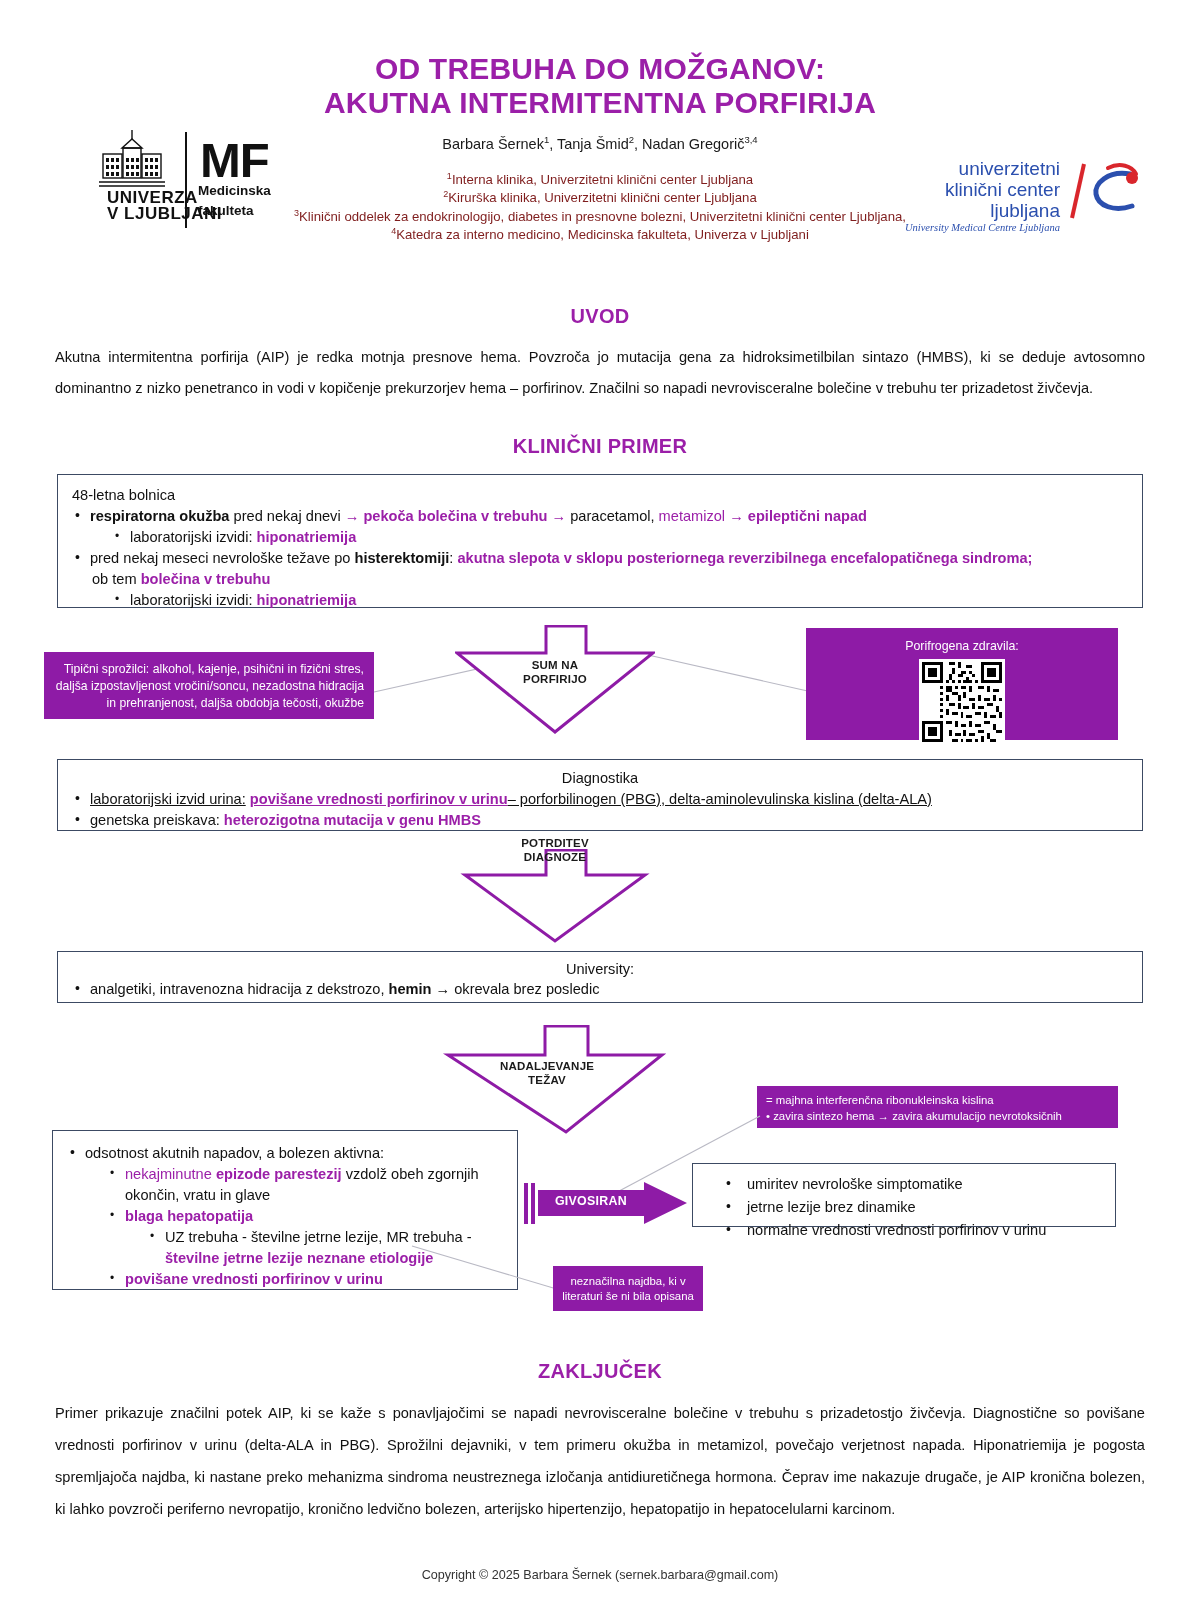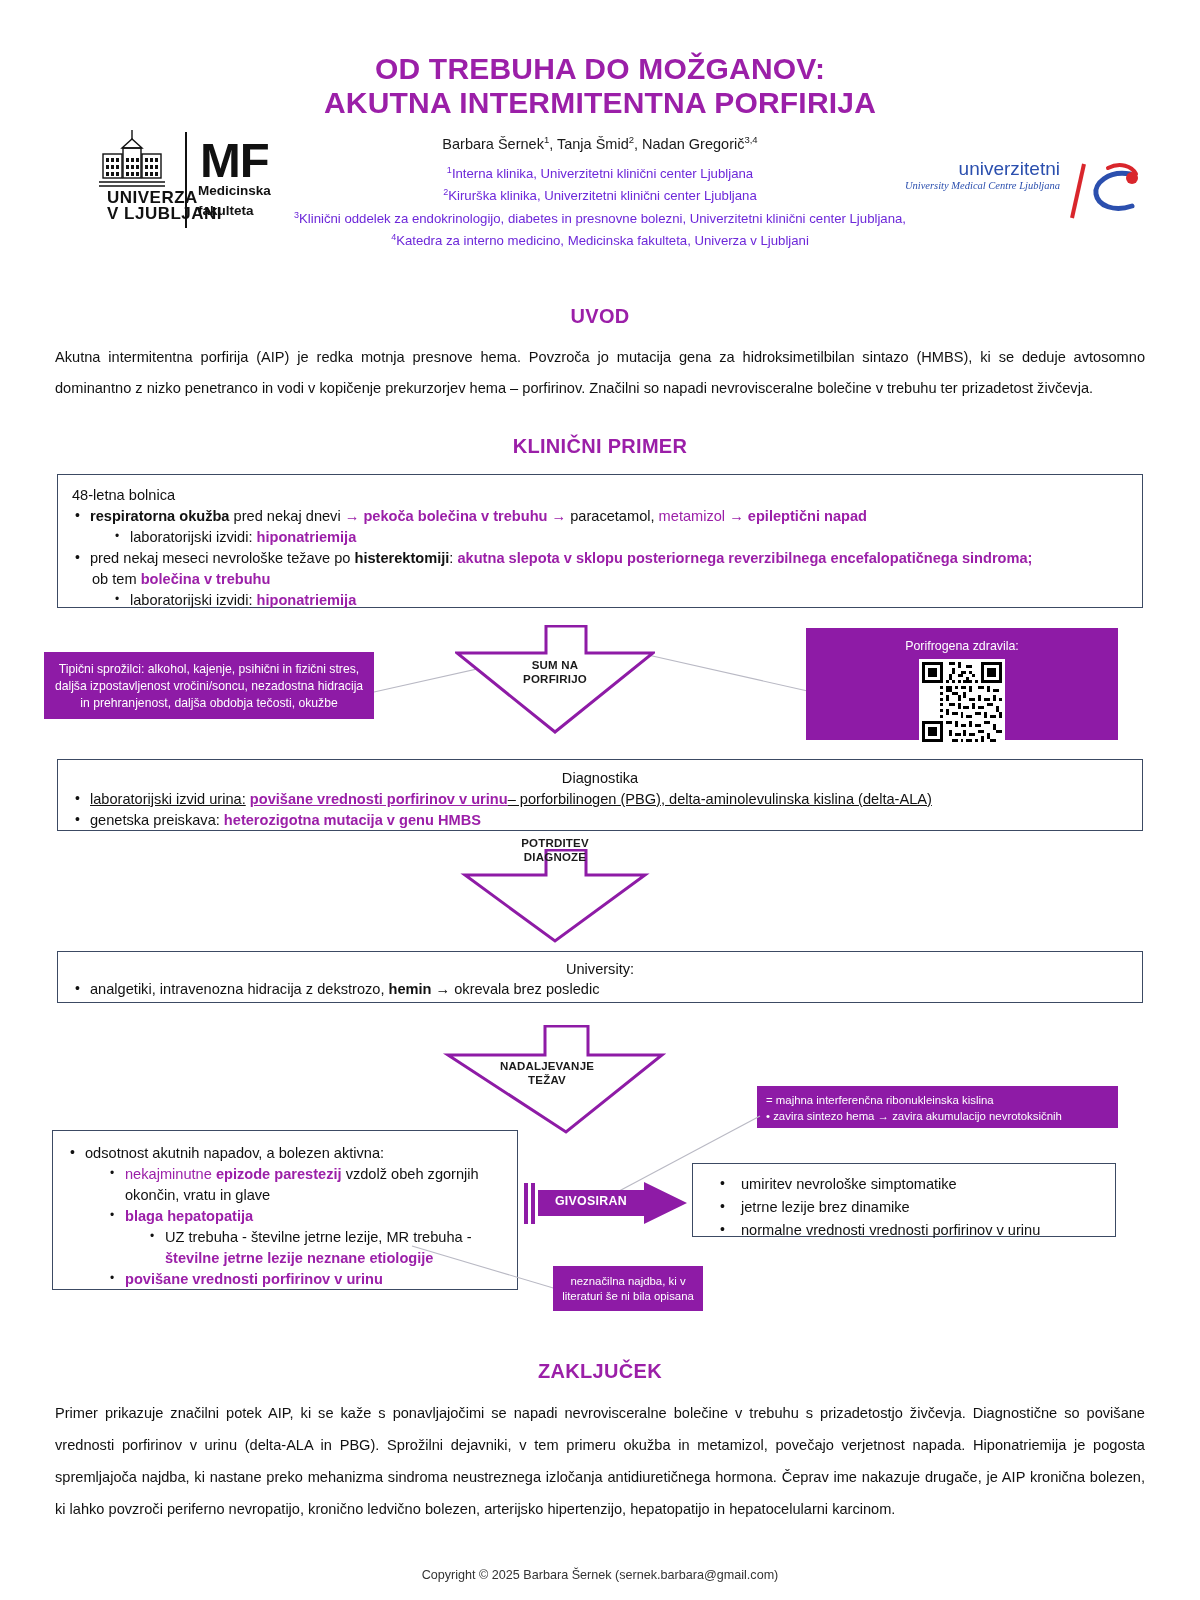--- a/index.html
+++ b/index.html
@@ -26,23 +26,23 @@
   .authors{
     text-align:center;
     font-size:14.5px;
     margin-top:14px;
     color:#1a1a1a;
   }
   .authors sup{font-size:9.5px;}
   .affil{
     text-align:center;
     font-size:13.2px;
-    line-height:19px;
-    margin-top:9px;
-    color:#6d28d9;
+    line-height:14px;
+    margin-top:17px;
+    color:#7f1d1d;
   }
   .affil sup{font-size:9px;}
 
   
   .logo-ul{
     position:absolute;left:95px;top:130px;width:185px;height:100px;
     display:flex;align-items:center;
   }
   .logo-ul .bld{width:74px;height:62px;display:block;}
   .logo-ul .divider{width:2px;height:96px;background:#111;margin:0 11px 0 4px;}
@@ -187,20 +187,21 @@
     <div class="mf-wrap">
       <div class="mf-big">MF</div>
       <div class="mf-sub">Medicinska</div>
       <div class="mf-sub">fakulteta</div>
     </div>
   </div>
 
   <div class="logo-ukc">
     <div style="position:absolute;right:78px;top:0;text-align:right;width:185px;">
       <div class="ukc-l1">univerzitetni</div>
+      <div class="ukc-l2">klinični center ljubljana</div>
       <div class="ukc-l3">University Medical Centre Ljubljana</div>
     </div>
     <svg class="ukc-mark" viewBox="0 0 72 62">
       <path d="M16 4 L4 58" stroke="#d9262c" stroke-width="4" fill="none"></path>
       <path d="M62 14 C40 10 26 24 28 34 C30 46 46 52 64 46" stroke="#2b4fae" stroke-width="5" fill="none" stroke-linecap="round"></path>
       <path d="M40 8 C52 2 64 6 68 14" stroke="#d9262c" stroke-width="4" fill="none" stroke-linecap="round"></path>
       <circle cx="64" cy="18" r="6" fill="#d9262c"></circle>
     </svg>
   </div>
 
@@ -225,21 +226,21 @@
       <li>
         <span> pred nekaj meseci nevrološke težave po </span><span class="b">histerektomiji</span><span>: </span><span class="pp">akutna slepota v sklopu posteriornega reverzibilnega encefalopatičnega sindroma</span><span class="pp">;</span>
         <div style="padding-left:2px;"><span>ob tem </span><span class="pp">bolečina v trebuhu</span></div>
         <ul class="bl bl2">
           <li><span>laboratorijski izvidi: </span><span class="pp">hiponatriemija</span></li>
         </ul>
       </li>
     </ul>
   </div>
 
-  <div class="pbox" style="position:absolute;left:44px;top:652px;width:330px;height:67px;padding:9px 10px 0 10px;">
+  <div class="pbox" style="position:absolute;left:44px;top:652px;width:330px;height:67px;padding:9px 10px 0 10px;text-align:right;">
     <span>Tipični sprožilci: alkohol, kajenje, psihični in fizični stres, daljša izpostavljenost vročini/soncu, nezadostna hidracija in prehranjenost, daljša obdobja tečosti, okužbe</span>
   </div>
 
   <svg style="position:absolute;left:370px;top:645px;width:200px;height:60px;">
     <line x1="4" y1="47" x2="170" y2="10" stroke="#b9b9c4" stroke-width="1.1"></line>
   </svg>
   <svg style="position:absolute;left:640px;top:645px;width:180px;height:60px;">
     <line x1="8" y1="10" x2="172" y2="47" stroke="#b9b9c4" stroke-width="1.1"></line>
   </svg>
 
@@ -425,21 +426,21 @@
     </ul>
   </div>
 
   <svg style="position:absolute;left:524px;top:1181px;width:164px;height:45px;">
     <rect x="0" y="2" width="4" height="41" fill="#8E1BA6"></rect>
     <rect x="7" y="2" width="4" height="41" fill="#8E1BA6"></rect>
     <polygon points="14,9 120,9 120,1 163,22 120,43 120,35 14,35" fill="#8E1BA6"></polygon>
   </svg>
   <div style="position:absolute;left:536px;top:1194px;width:110px;text-align:center;color:#fff;font-size:12.4px;font-weight:bold;letter-spacing:.3px;">GIVOSIRAN</div>
 
-  <div class="box" style="position:absolute;left:692px;top:1163px;width:424px;height:74px;padding:9px 14px 0 24px;">
+  <div class="box" style="position:absolute;left:692px;top:1163px;width:424px;height:64px;padding:9px 14px 0 30px;">
     <ul class="bl">
       <li style="line-height:23px;padding-left:24px;"><span>umiritev nevrološke simptomatike</span></li>
       <li style="line-height:23px;padding-left:24px;"><span>jetrne lezije brez dinamike</span></li>
       <li style="line-height:23px;padding-left:24px;"><span>normalne vrednosti vrednosti porfirinov v urinu</span></li>
     </ul>
   </div>
 
   <svg style="position:absolute;left:408px;top:1238px;width:160px;height:60px;">
     <line x1="4" y1="8" x2="152" y2="52" stroke="#b9b9c4" stroke-width="1.1"></line>
   </svg>

